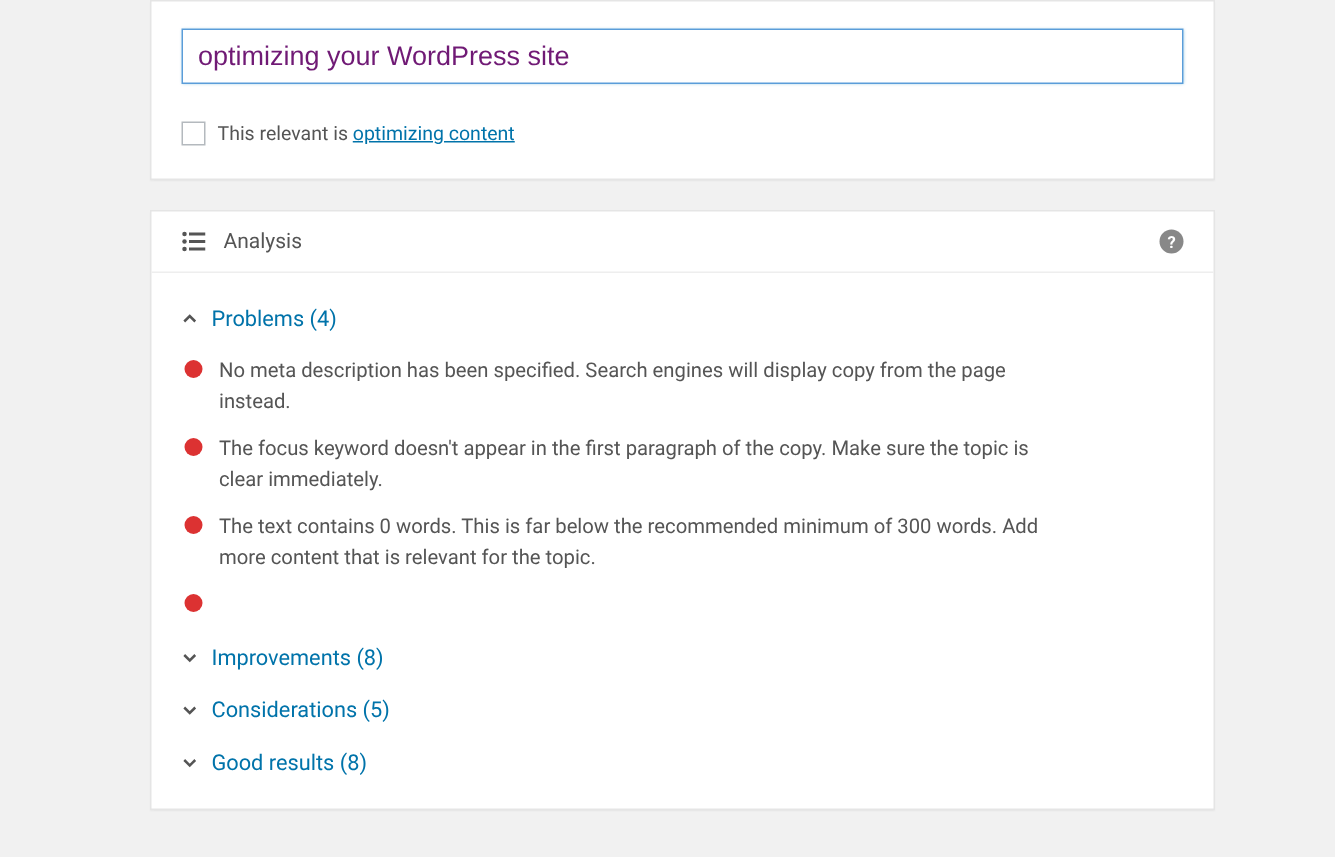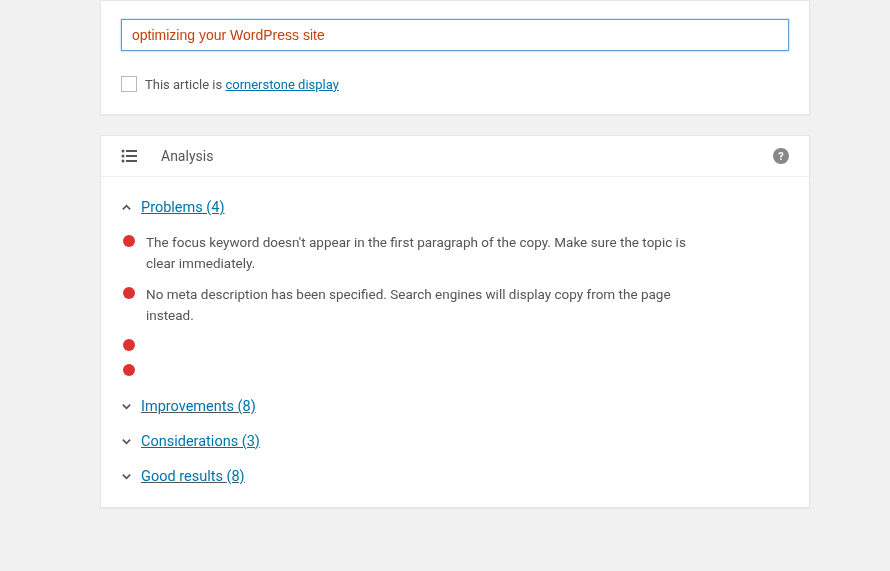--- a/index.html
+++ b/index.html
@@ -24,22 +24,22 @@
       margin: 0 80px 20px 100px;
       box-shadow: 0 1px 1px rgba(0,0,0,0.04);
     }
     .panel-top {
       padding: 0 20px 22px 20px;
     }
     .keyword-input {
       width: 100%;
       padding: 7px 10px;
       border: 1px solid #5b9dd9;
-      font-size: 14px;
-      color: #c2410c;
+      font-size: 18px;
+      color: #701a75;
       margin-top: 18px;
       outline: none;
       box-shadow: 0 0 2px rgba(30,140,190,0.5);
     }
     .cornerstone-row {
       display: flex;
       align-items: center;
       margin-top: 25px;
       gap: 8px;
     }
@@ -62,21 +62,21 @@
     .panel-header {
       display: flex;
       align-items: center;
       padding: 12px 20px;
       border-bottom: 1px solid #eee;
       justify-content: space-between;
     }
     .panel-header-left {
       display: flex;
       align-items: center;
-      gap: 24px;
+      gap: 12px;
     }
     .analysis-title {
       font-size: 14px;
       color: #555;
       font-weight: normal;
     }
     .list-icon {
       width: 16px;
       height: 14px;
       color: #555;
@@ -99,21 +99,20 @@
     }
     .section {
       margin-bottom: 14px;
     }
     .section-header {
       display: flex;
       align-items: center;
       gap: 9px;
       cursor: pointer;
       padding: 2px 0;
-      text-decoration: underline;
     }
     .chevron {
       width: 11px;
       height: 11px;
       color: #555;
       flex-shrink: 0;
     }
     .section-title {
       color: #0073aa;
       font-size: 14.5px;
@@ -149,21 +148,21 @@
 <body>
 
 <div class="outer-wrap">
 
   <div class="panel">
     <div class="panel-top">
       <input type="text" class="keyword-input" value="optimizing your WordPress site" style="">
       <div class="cornerstone-row">
         <div class="checkbox"></div>
         <span class="cornerstone-label">
-          <span>This article is </span><span class="cornerstone-link">cornerstone display</span>
+          <span>This relevant is </span><span class="cornerstone-link">optimizing content</span>
         </span>
       </div>
     </div>
   </div>
 
   <div class="panel">
     <div class="panel-header">
       <div class="panel-header-left">
         <svg class="list-icon" viewBox="0 0 16 14">
           <circle cx="2" cy="2" r="1.5" fill="currentColor"></circle>
@@ -183,28 +182,29 @@
       <div class="section">
         <div class="section-header">
           <svg class="chevron" viewBox="0 0 12 12">
             <path d="M2 8 L6 4 L10 8" stroke="currentColor" stroke-width="1.8" fill="none"></path>
           </svg>
           <span class="section-title">Problems (4)</span>
         </div>
         <div class="section-items">
           <div class="item-row">
             <span class="dot dot-red"></span>
+            <span class="item-text">No meta description has been specified. Search engines will display copy from the page instead.</span>
+          </div>
+          <div class="item-row">
+            <span class="dot dot-red"></span>
             <span class="item-text">The focus keyword doesn't appear in the first paragraph of the copy. Make sure the topic is clear immediately.</span>
           </div>
           <div class="item-row">
             <span class="dot dot-red"></span>
-            <span class="item-text">No meta description has been specified. Search engines will display copy from the page instead.</span>
-          </div>
-          <div class="item-row">
-            <span class="dot dot-red"></span>
+            <span class="item-text">The text contains 0 words. This is far below the recommended minimum of 300 words. Add more content that is relevant for the topic.</span>
           </div>
           <div class="item-row">
             <span class="dot dot-red"></span>
           </div>
         </div>
       </div>
 
       <div class="section">
         <div class="section-header">
           <svg class="chevron" viewBox="0 0 12 12">
@@ -212,21 +212,21 @@
           </svg>
           <span class="section-title">Improvements (8)</span>
         </div>
       </div>
 
       <div class="section">
         <div class="section-header">
           <svg class="chevron" viewBox="0 0 12 12">
             <path d="M2 4 L6 8 L10 4" stroke="currentColor" stroke-width="1.8" fill="none"></path>
           </svg>
-          <span class="section-title">Considerations (3)</span>
+          <span class="section-title">Considerations (5)</span>
         </div>
       </div>
 
       <div class="section" style="margin-bottom:0;">
         <div class="section-header">
           <svg class="chevron" viewBox="0 0 12 12">
             <path d="M2 4 L6 8 L10 4" stroke="currentColor" stroke-width="1.8" fill="none"></path>
           </svg>
           <span class="section-title">Good results (8)</span>
         </div>

